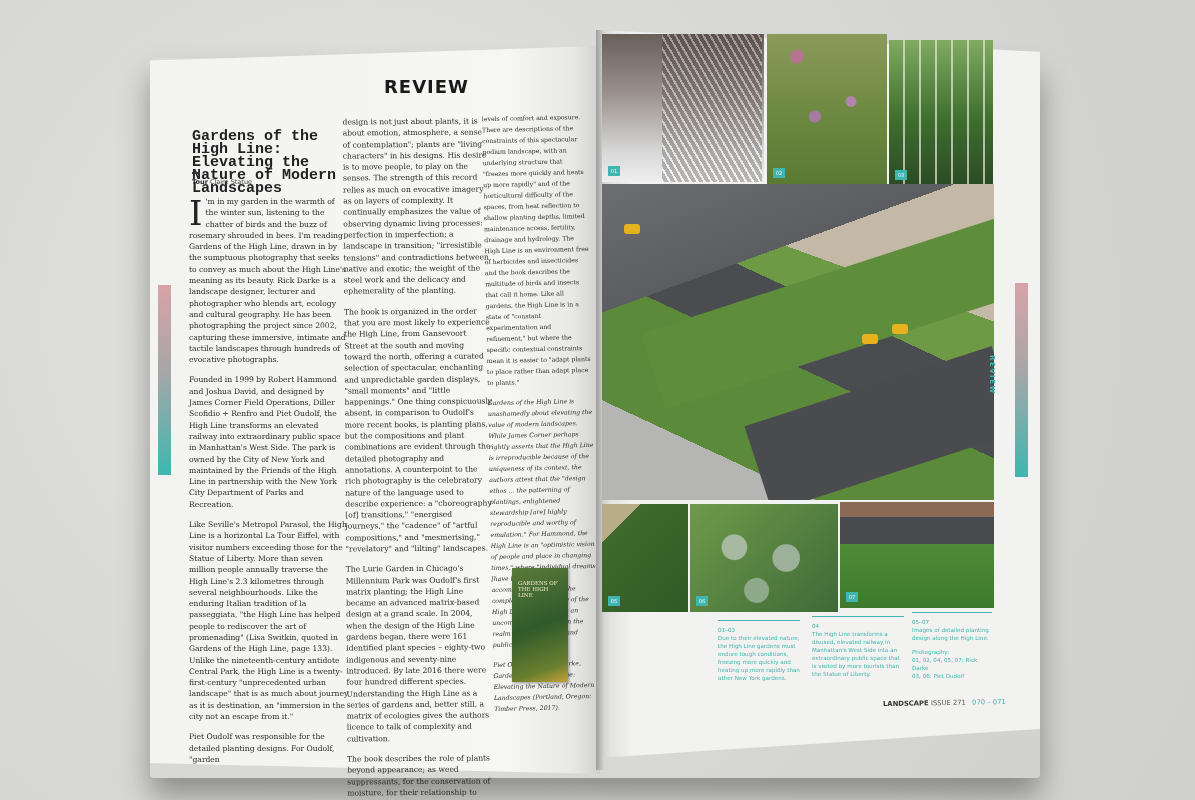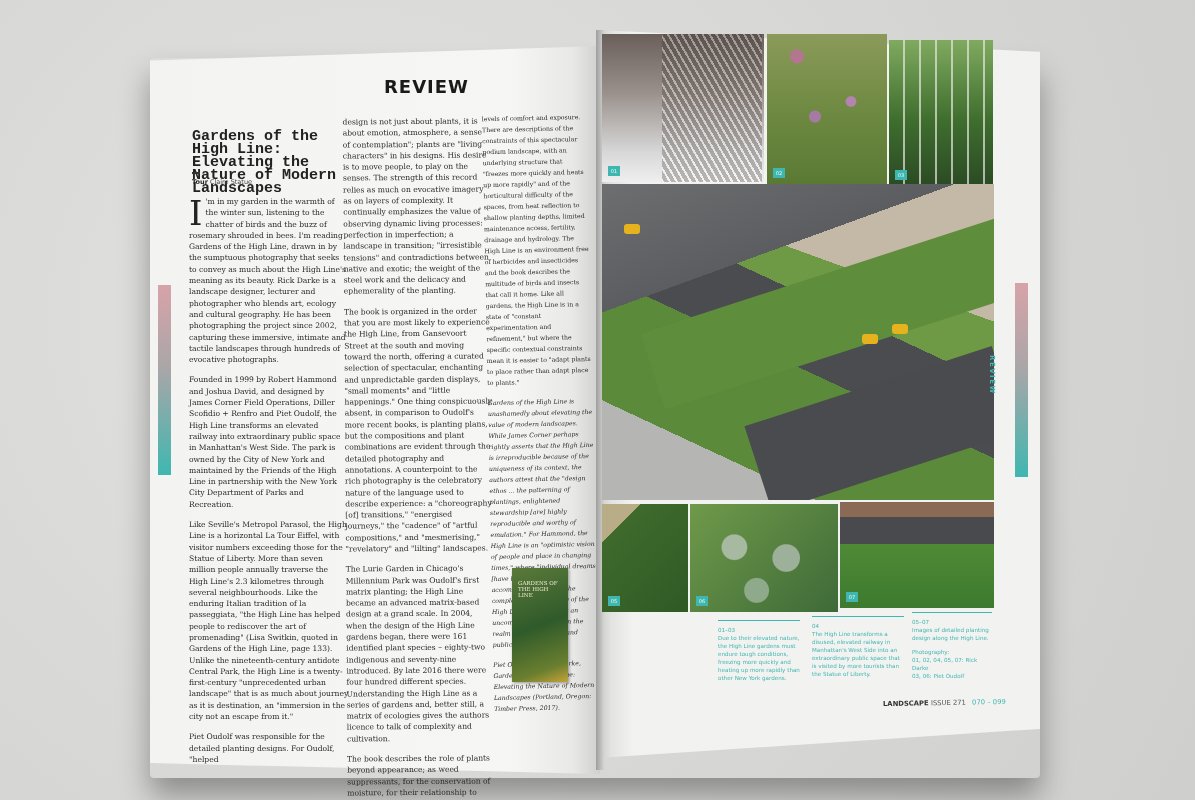--- a/index.html
+++ b/index.html
@@ -85,21 +85,21 @@
 <div class="dash"></div>
 <div class="byline">
   <b>Tour</b>
   <span>Claire Statue</span>
 </div>
 
 <div class="col col1">
   <p><span class="dropcap">I</span><span>'m in my garden in the warmth of the winter sun, listening to the chatter of birds and the buzz of rosemary shrouded in bees. I'm reading Gardens of the High Line, drawn in by the sumptuous photography that seeks to convey as much about the High Line's meaning as its beauty. Rick Darke is a landscape designer, lecturer and photographer who blends art, ecology and cultural geography. He has been photographing the project since 2002, capturing these immersive, intimate and tactile landscapes through hundreds of evocative photographs.</span></p>
   <p>Founded in 1999 by Robert Hammond and Joshua David, and designed by James Corner Field Operations, Diller Scofidio + Renfro and Piet Oudolf, the High Line transforms an elevated railway into extraordinary public space in Manhattan's West Side. The park is owned by the City of New York and maintained by the Friends of the High Line in partnership with the New York City Department of Parks and Recreation.</p>
   <p>Like Seville's Metropol Parasol, the High Line is a horizontal La Tour Eiffel, with visitor numbers exceeding those for the Statue of Liberty. More than seven million people annually traverse the High Line's 2.3 kilometres through several neighbourhoods. Like the enduring Italian tradition of la passeggiata, "the High Line has helped people to rediscover the art of promenading" (Lisa Switkin, quoted in Gardens of the High Line, page 133). Unlike the nineteenth-century antidote Central Park, the High Line is a twenty-first-century "unprecedented urban landscape" that is as much about journey as it is destination, an "immersion in the city not an escape from it."</p>
-  <p>Piet Oudolf was responsible for the detailed planting designs. For Oudolf, "helped</p>
+  <p>Piet Oudolf was responsible for the detailed planting designs. For Oudolf, "garden</p>
 </div>
 
 <div class="col col2">
   <p>design is not just about plants, it is about emotion, atmosphere, a sense of contemplation"; plants are "living characters" in his designs. His desire is to move people, to play on the senses. The strength of this record relies as much on evocative imagery as on layers of complexity. It continually emphasizes the value of observing dynamic living processes: perfection in imperfection; a landscape in transition; "irresistible tensions" and contradictions between native and exotic; the weight of the steel work and the delicacy and ephemerality of the planting.</p>
   <p>The book is organized in the order that you are most likely to experience the High Line, from Gansevoort Street at the south and moving toward the north, offering a curated selection of spectacular, enchanting and unpredictable garden displays, "small moments" and "little happenings." One thing conspicuously absent, in comparison to Oudolf's more recent books, is planting plans, but the compositions and plant combinations are evident through the detailed photography and annotations. A counterpoint to the rich photography is the celebratory nature of the language used to describe experience: a "choreography [of] transitions," "energised journeys," the "cadence" of "artful compositions," and "mesmerising," "revelatory" and "lilting" landscapes.</p>
   <p>The Lurie Garden in Chicago's Millennium Park was Oudolf's first matrix planting; the High Line became an advanced matrix-based design at a grand scale. In 2004, when the design of the High Line gardens began, there were 161 identified plant species – eighty-two indigenous and seventy-nine introduced. By late 2016 there were four hundred different species. Understanding the High Line as a series of gardens and, better still, a matrix of ecologies gives the authors licence to talk of complexity and cultivation.</p>
   <p>The book describes the role of plants beyond appearance; as weed suppressants, for the conservation of moisture, for their relationship to context, and to provide</p>
 </div>
 
 <div class="col col3">
@@ -160,14 +160,14 @@
   <div>Images of detailed planting design along the High Line.</div>
   <div class="gap"></div>
   <div>Photography:</div>
   <div>01, 02, 04, 05, 07: Rick Darke</div>
   <div>03, 06: Piet Oudolf</div>
 </div>
 
 <div class="folio">
   <b>LANDSCAPE</b>
   <span>ISSUE 271</span>
-  <span class="pg">070 – 099</span>
+  <span class="pg">070 – 071</span>
 </div>
 
 </body></html>

